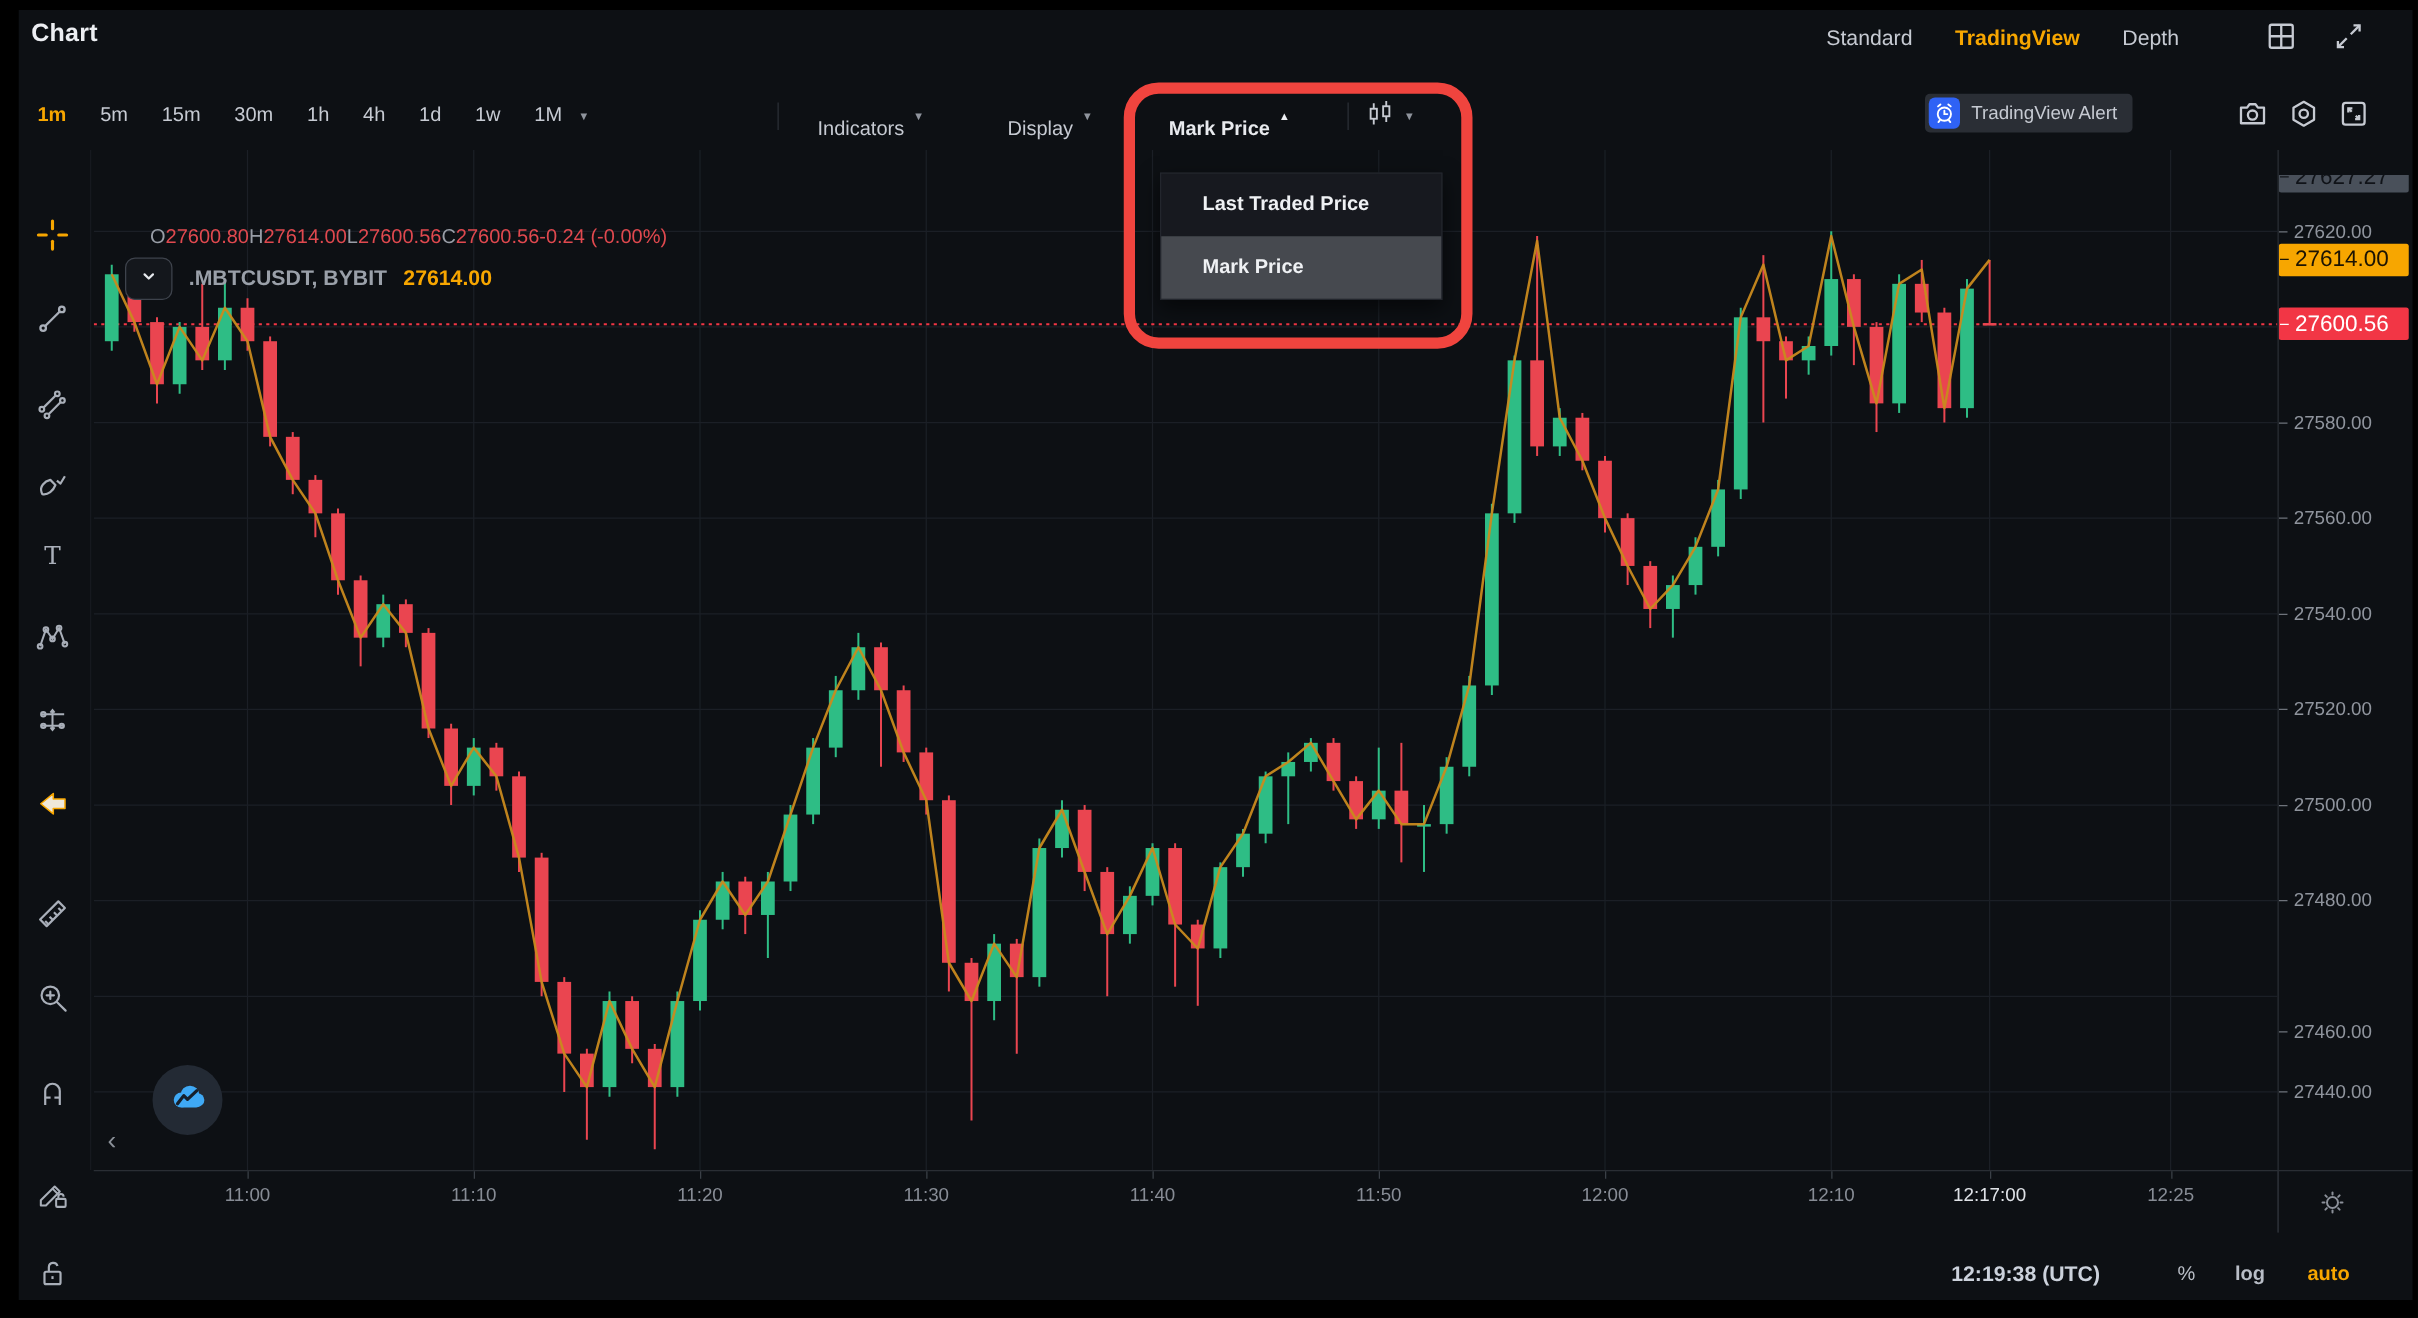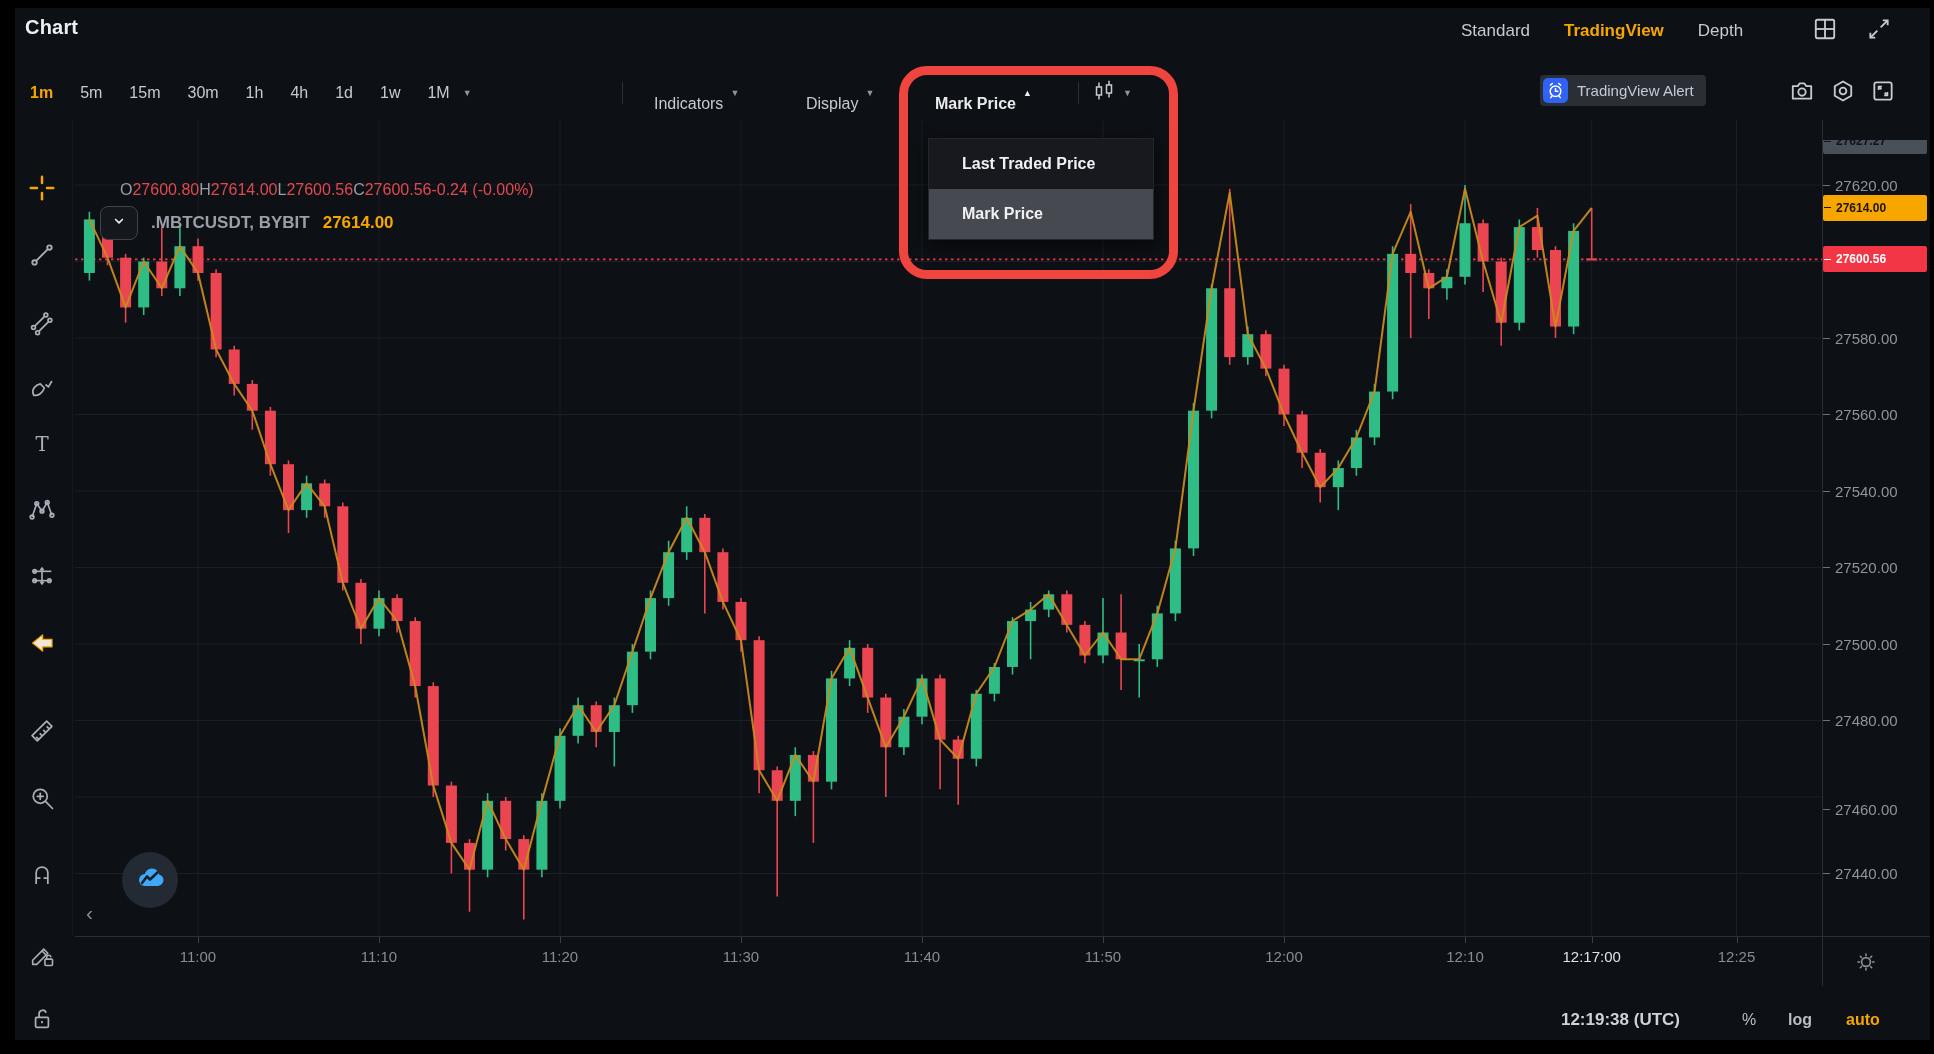--- a/index.html
+++ b/index.html
@@ -55,21 +55,21 @@
   #chart { left:75px; top:120px; cursor:crosshair; }
 
   
   .paxis-line { left:1822px; top:120px; width:1px; height:866px; background:#2a2e34; }
   .paxis { left:1823px; top:140px; width:106px; height:846px; overflow:hidden; cursor:ns-resize; }
   .plabel { position:absolute; left:0; display:flex; align-items:center; gap:5px; height:18px; }
   .plabel .dash { width:7px; height:1px; background:#6e737b; }
   .plabel .txt { font-size:15px; color:#8f949d; }
   .pbadge { position:absolute; left:0; width:104px; height:26px; display:flex; align-items:center; gap:5px; border-radius:2px; }
   .pbadge .dash { width:7px; height:1px; margin-left:1px; }
-  .pbadge .txt { font-size:12px; font-weight:bold; }
+  .pbadge .txt { font-size:18px; font-weight:normal; }
   .badge-top { background:#49505a; } .badge-top .txt{ color:#101318; } .badge-top .dash{ background:#101318; }
   .badge-mark { background:#f7a600; } .badge-mark .txt{ color:#1c1403; } .badge-mark .dash{ background:#1c1403; }
   .badge-last { background:#f23645; } .badge-last .txt{ color:#fff; } .badge-last .dash{ background:#fff; }
 
   
   .taxis-line { left:75px; top:936px; width:1855px; height:1px; background:#2a2e34; }
   .taxis-corner { left:1822px; top:936px; width:1px; height:50px; background:#2a2e34; }
   .ttick { position:absolute; top:937px; width:1px; height:6px; background:#3b4047; }
   .tlabel { position:absolute; top:948px; font-size:15px; color:#878c95; transform:translateX(-50%); white-space:nowrap; cursor:ew-resize; }
   .tlabel.current { color:#dfe2e7; }
@@ -601,21 +601,21 @@
         <span class="txt">27520.00</span>
       </div>
       <div class="plabel" style="top: 495px;">
         <span class="dash"></span>
         <span class="txt">27500.00</span>
       </div>
       <div class="plabel" style="top: 571.5px;">
         <span class="dash"></span>
         <span class="txt">27480.00</span>
       </div>
-      <div class="plabel" style="top: 660px;">
+      <div class="plabel" style="top: 676px;">
         <span class="dash"></span>
         <span class="txt">27460.00</span>
       </div>
       <div class="plabel" style="top: 724.5px;">
         <span class="dash"></span>
         <span class="txt">27440.00</span>
       </div>
     </div>
 
   <div class="abs taxis-line"></div>

